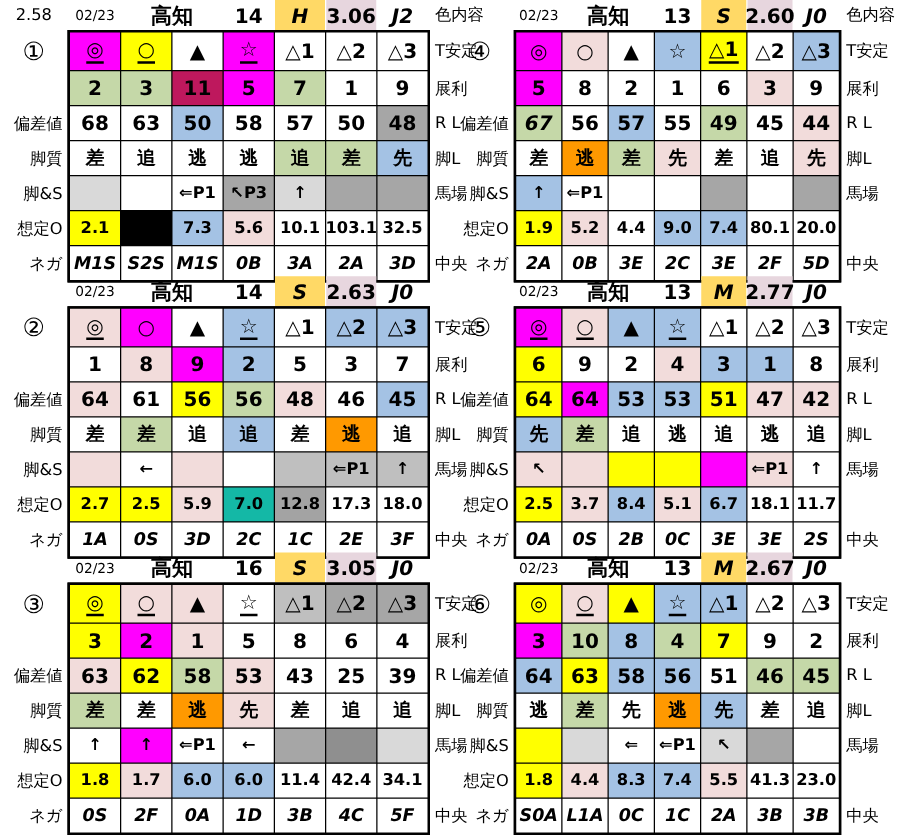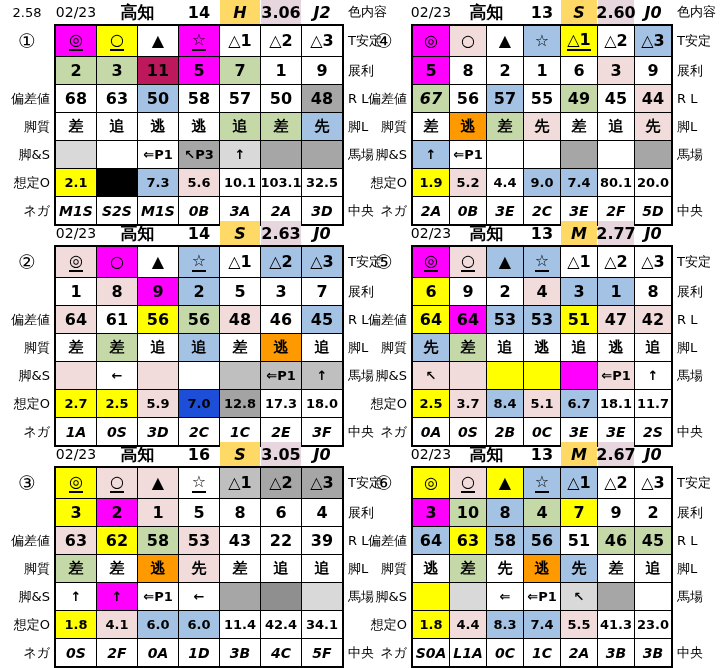--- a/index.html
+++ b/index.html
@@ -9,21 +9,21 @@
   .grid{position:absolute;display:inline-grid;gap:1px;background:#000;border:2px solid #000;}
   .cell{display:flex;align-items:center;justify-content:center;font-weight:bold;line-height:1;}
   .f-sym{font-size:16px;}
   .f-num{font-size:16px;}
   .f-kya{font-size:15px;}
   .f-ks{font-size:13px;}
   .f-so{font-size:13px;}
   .f-ne{font-size:14px;font-style:italic;}
   .u{border-bottom:2px solid #000;padding-bottom:1px;}
   .hcell{position:absolute;top:0;height:24px;display:flex;align-items:center;justify-content:center;white-space:nowrap;}
-  .h-date{font-size:14px;}
+  .h-date{font-size:11px;}
   .h-track{font-size:17px;font-weight:bold;}
   .h-race{font-size:16px;font-weight:bold;}
   .h-pace{font-size:16px;font-weight:bold;font-style:italic;}
   .h-odds{font-size:16px;font-weight:bold;}
   .h-code{font-size:16px;font-weight:bold;font-style:italic;}
   .corner{position:absolute;top:0;left:0;width:54px;height:24px;display:flex;align-items:center;justify-content:center;font-size:13px;}
   .lab{position:absolute;font-size:13px;display:flex;align-items:center;white-space:nowrap;}
   .lab-left{justify-content:flex-end;}
   .lab-right{justify-content:flex-start;}
   .pnum{position:absolute;display:flex;align-items:center;justify-content:center;font-size:20px;}
@@ -245,21 +245,21 @@
         <div class="cell f-ks" style="background: rgb(191, 191, 191);"></div>
         <div class="cell f-ks" style="background: rgb(191, 191, 191);">
           <div>⇐P1</div>
         </div>
         <div class="cell f-ks" style="background: rgb(191, 191, 191);">
           <div>↑</div>
         </div>
         <div class="cell f-so" style="background: rgb(255, 255, 0);">2.7</div>
         <div class="cell f-so" style="background: rgb(255, 255, 0);">2.5</div>
         <div class="cell f-so" style="background: rgb(242, 220, 219);">5.9</div>
-        <div class="cell f-so" style="background: #1d4ed8;">7.0</div>
+        <div class="cell f-so" style="background: #14b8a6;">7.0</div>
         <div class="cell f-so" style="background: #a3a3a3;">12.8</div>
         <div class="cell f-so" style="background: rgb(255, 255, 255);">17.3</div>
         <div class="cell f-so" style="background: rgb(255, 255, 255);">18.0</div>
         <div class="cell f-ne" style="background: rgb(255, 255, 255);">1A</div>
         <div class="cell f-ne" style="background: rgb(255, 255, 255);">0S</div>
         <div class="cell f-ne" style="background: rgb(255, 255, 255);">3D</div>
         <div class="cell f-ne" style="background: rgb(255, 255, 255);">2C</div>
         <div class="cell f-ne" style="background: rgb(255, 255, 255);">1C</div>
         <div class="cell f-ne" style="background: rgb(255, 255, 255);">2E</div>
         <div class="cell f-ne" style="background: rgb(255, 255, 255);">3F</div>
@@ -386,21 +386,21 @@
         <div class="cell f-num" style="background: rgb(242, 220, 219);">1</div>
         <div class="cell f-num" style="background: rgb(255, 255, 255);">5</div>
         <div class="cell f-num" style="background: rgb(255, 255, 255);">8</div>
         <div class="cell f-num" style="background: rgb(255, 255, 255);">6</div>
         <div class="cell f-num" style="background: rgb(255, 255, 255);">4</div>
         <div class="cell f-num" style="background: rgb(242, 220, 219);">63</div>
         <div class="cell f-num" style="background: rgb(255, 255, 0);">62</div>
         <div class="cell f-num" style="background: rgb(197, 216, 168);">58</div>
         <div class="cell f-num" style="background: rgb(242, 220, 219);">53</div>
         <div class="cell f-num" style="background: rgb(255, 255, 255);">43</div>
-        <div class="cell f-num" style="background: rgb(255, 255, 255);">22</div>
+        <div class="cell f-num" style="background: rgb(255, 255, 255);">25</div>
         <div class="cell f-num" style="background: rgb(255, 255, 255);">39</div>
         <div class="cell f-kya" style="background: rgb(197, 216, 168);">差</div>
         <div class="cell f-kya" style="background: rgb(255, 255, 255);">差</div>
         <div class="cell f-kya" style="background: rgb(255, 153, 0);">逃</div>
         <div class="cell f-kya" style="background: rgb(242, 220, 219);">先</div>
         <div class="cell f-kya" style="background: rgb(255, 255, 255);">差</div>
         <div class="cell f-kya" style="background: rgb(255, 255, 255);">追</div>
         <div class="cell f-kya" style="background: rgb(255, 255, 255);">追</div>
         <div class="cell f-ks" style="background: rgb(255, 255, 255);">
           <div>↑</div>
@@ -411,21 +411,21 @@
         <div class="cell f-ks" style="background: rgb(255, 255, 255);">
           <div>⇐P1</div>
         </div>
         <div class="cell f-ks" style="background: rgb(255, 255, 255);">
           <div>←</div>
         </div>
         <div class="cell f-ks" style="background: rgb(166, 166, 166);"></div>
         <div class="cell f-ks" style="background: rgb(143, 143, 143);"></div>
         <div class="cell f-ks" style="background: rgb(217, 217, 217);"></div>
         <div class="cell f-so" style="background: rgb(255, 255, 0);">1.8</div>
-        <div class="cell f-so" style="background: rgb(242, 220, 219);">4.1</div>
+        <div class="cell f-so" style="background: rgb(242, 220, 219);">1.7</div>
         <div class="cell f-so" style="background: rgb(164, 194, 228);">6.0</div>
         <div class="cell f-so" style="background: rgb(164, 194, 228);">6.0</div>
         <div class="cell f-so" style="background: rgb(255, 255, 255);">11.4</div>
         <div class="cell f-so" style="background: rgb(255, 255, 255);">42.4</div>
         <div class="cell f-so" style="background: rgb(255, 255, 255);">34.1</div>
         <div class="cell f-ne" style="background: rgb(255, 255, 255);">0S</div>
         <div class="cell f-ne" style="background: rgb(255, 255, 255);">2F</div>
         <div class="cell f-ne" style="background: rgb(255, 255, 255);">0A</div>
         <div class="cell f-ne" style="background: rgb(255, 255, 255);">1D</div>
         <div class="cell f-ne" style="background: rgb(255, 255, 255);">3B</div>

